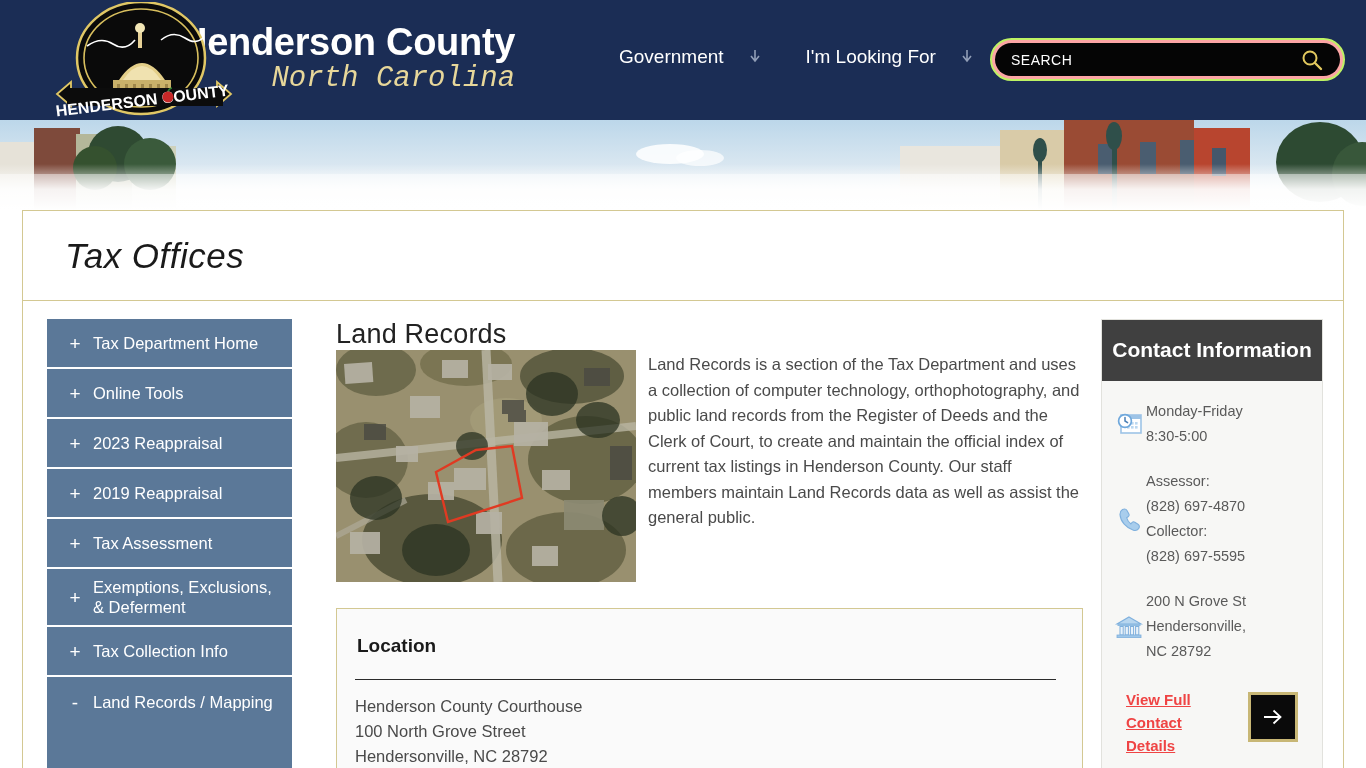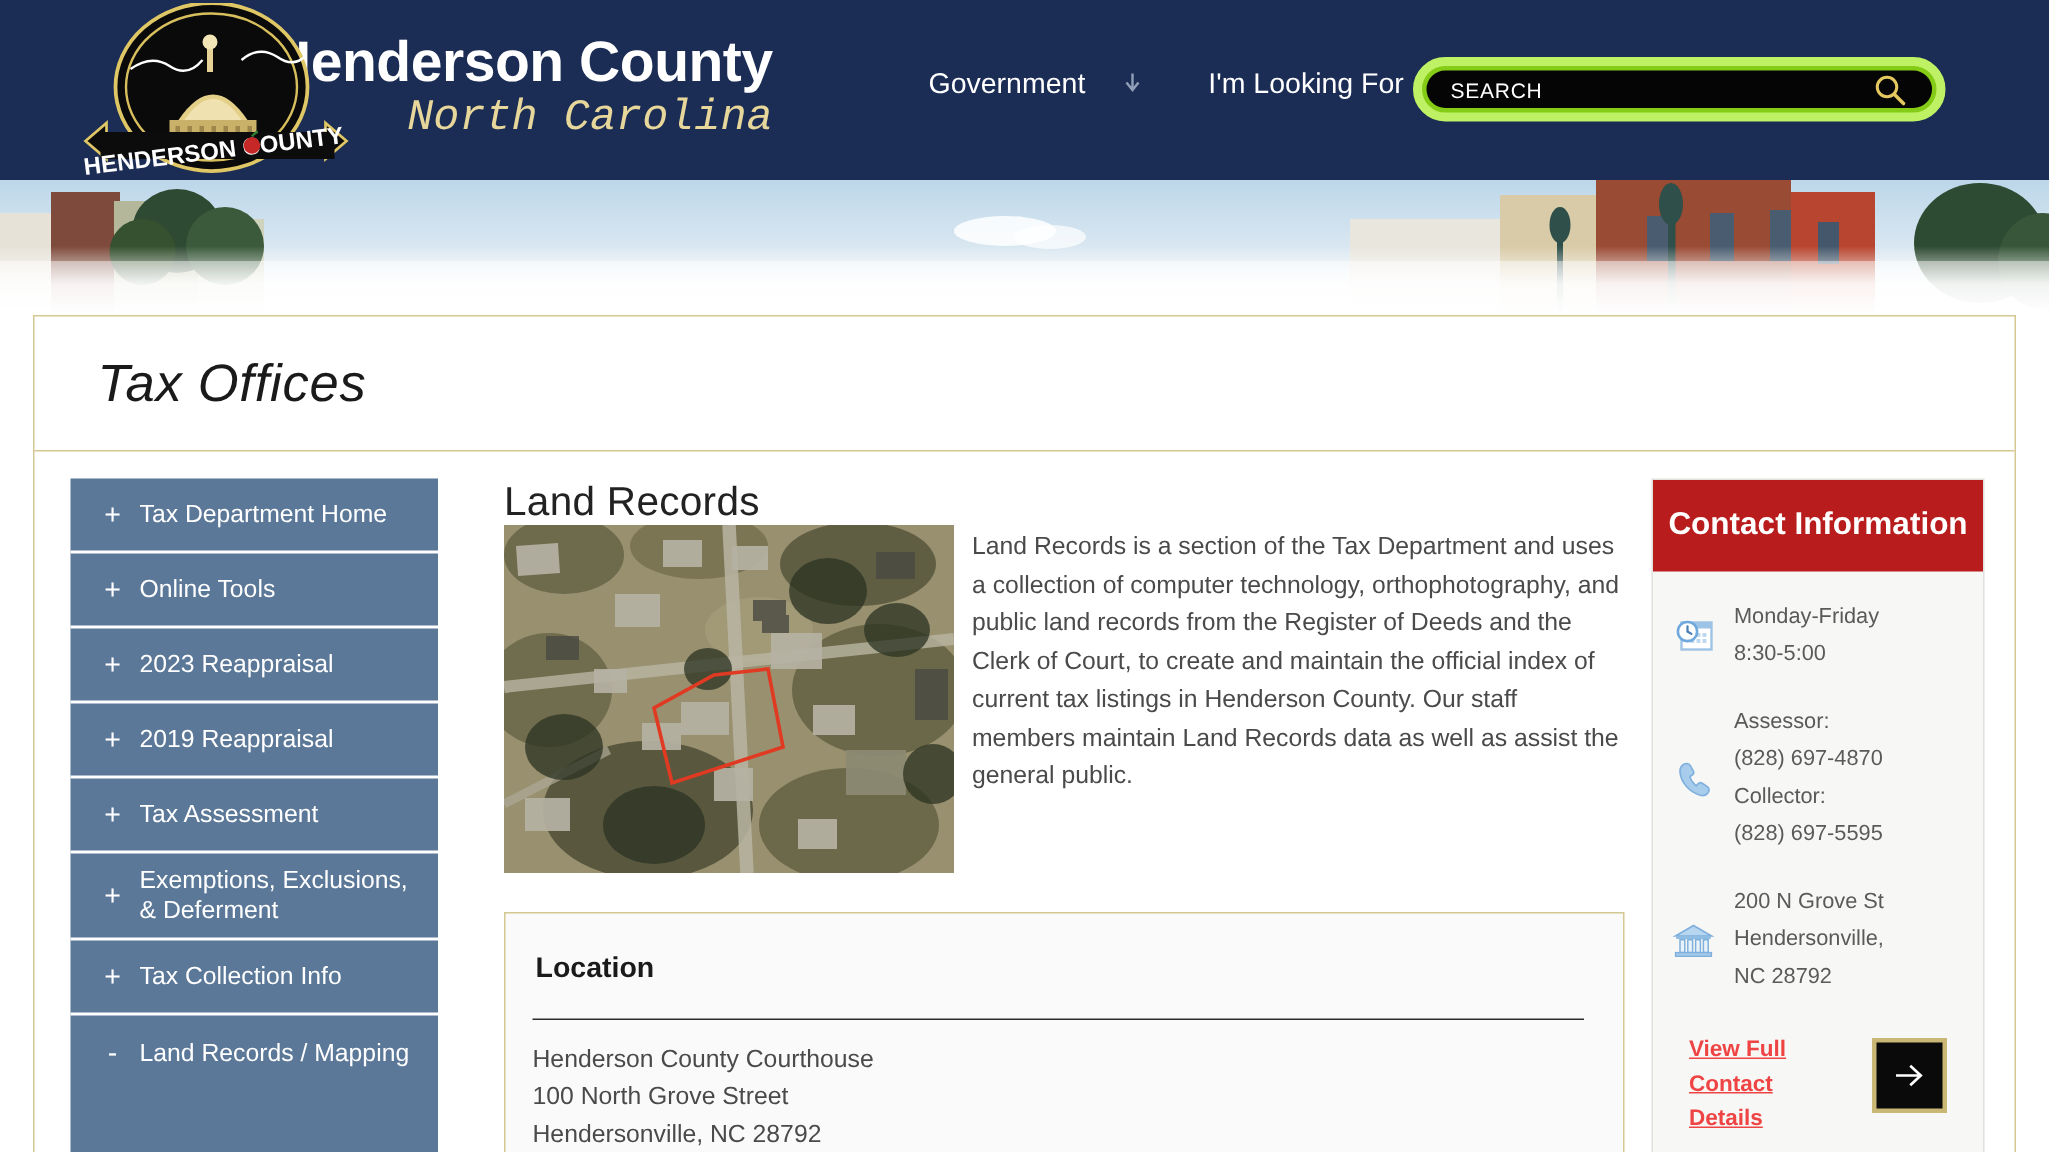--- a/index.html
+++ b/index.html
@@ -64,25 +64,25 @@
   }
   .nav-caret {
     margin-left: 24px;
     opacity: 0.75;
     display: inline-block;
     line-height: 1;
   }
 
   .search-box {
     position: absolute;
-    left: 942px; top: 38px;
+    left: 990px; top: 38px;
     width: 355px; height: 43px;
     border-radius: 22px;
-    border: 6px solid #bef264;
-    background: #84cc16;
+    border: 2px solid #bef264;
+    background: #fca5a5;
     display: flex;
     align-items: center;
     padding: 3px;
   }
   .search-inner {
     flex: 1;
     height: 100%;
     border-radius: 20px;
     background: #050505;
     display: flex;
@@ -229,33 +229,32 @@
 
   
   .contact {
     width: 222px;
     flex: 0 0 222px;
     background: #f7f7f5;
     border: 1px solid #e2e2dd;
     margin-top: 0px;
   }
   .contact-head {
-    background: #b91c1c;
+    background: #404040;
     color: #ffffff;
     text-align: center;
     font-size: 21px;
     font-weight: bold;
     line-height: 27px;
     padding: 16px 10px 18px;
   }
   .contact-body { padding: 18px 14px 12px 10px; }
   .contact-row {
     display: flex;
     align-items: center;
-    gap: 10px;
     margin-bottom: 20px;
   }
   .contact-icon {
     width: 34px; height: 34px;
     flex: 0 0 34px;
     display: flex; align-items: center; justify-content: center;
   }
   .contact-lines {
     font-size: 14.5px;
     line-height: 25px;

